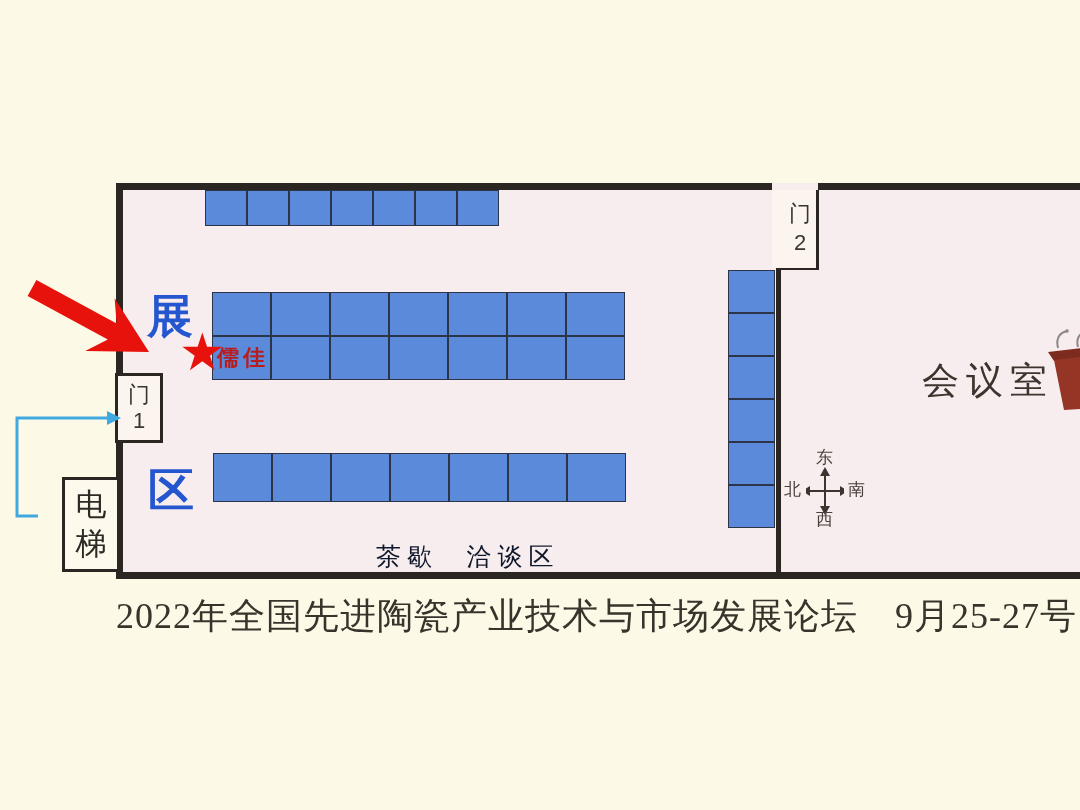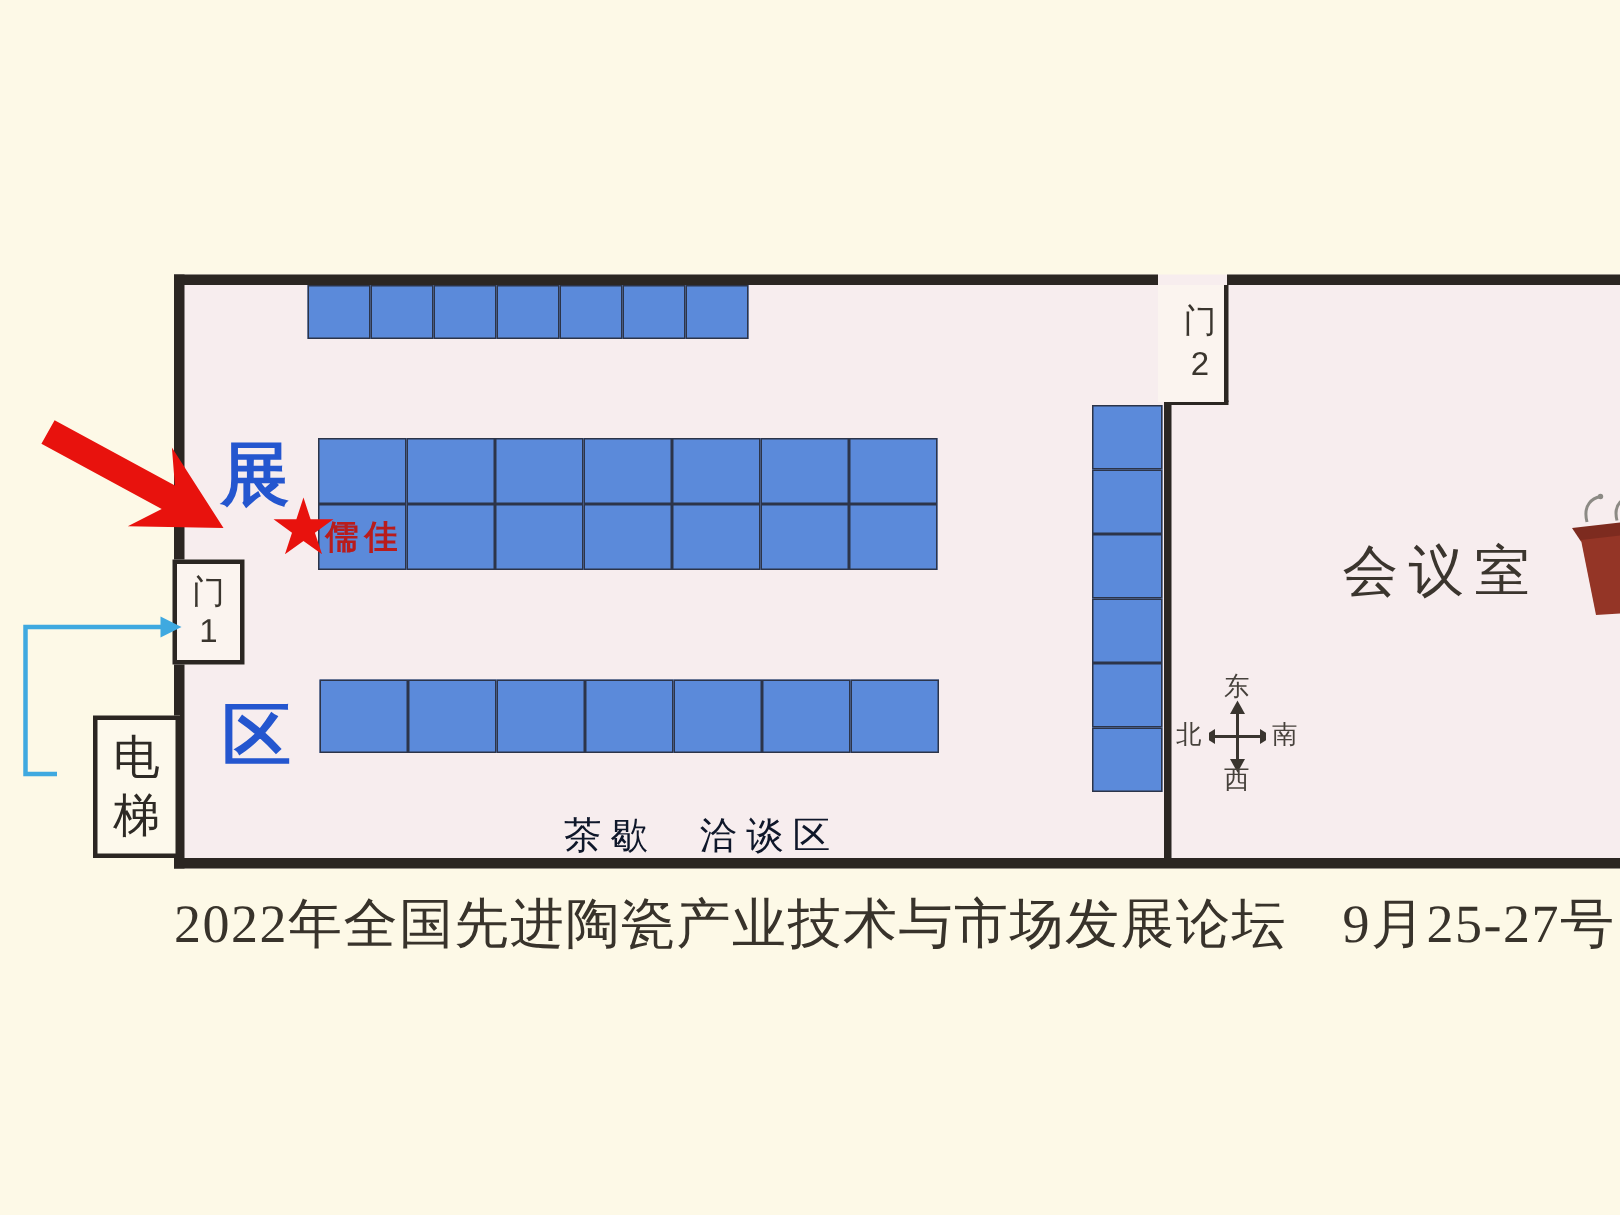--- a/index.html
+++ b/index.html
@@ -34,20 +34,21 @@
     font-family:"Liberation Sans", sans-serif;
   }
   .star{color:#e8120d;font-size:52px;line-height:1;z-index:7;}
   .booth-label{
     color:#b91c1c;font-size:22px;font-weight:bold;letter-spacing:4px;z-index:7;
     font-family:"Liberation Serif", serif;
   }
   .meeting-room-label{
     color:#3b352e;font-size:37px;letter-spacing:7px;z-index:4;
     font-family:"Liberation Serif", serif;
+    margin-left:27px;
   }
   .tea-label{
     color:#0f172a;font-size:25px;letter-spacing:6px;z-index:4;
     font-family:"Liberation Serif", serif;
   }
   .compass-label{
     color:#46413b;font-size:17px;z-index:4;font-family:"Liberation Serif", serif;
   }
   .caption{
     left:116px;top:592px;width:1000px;white-space:nowrap;

